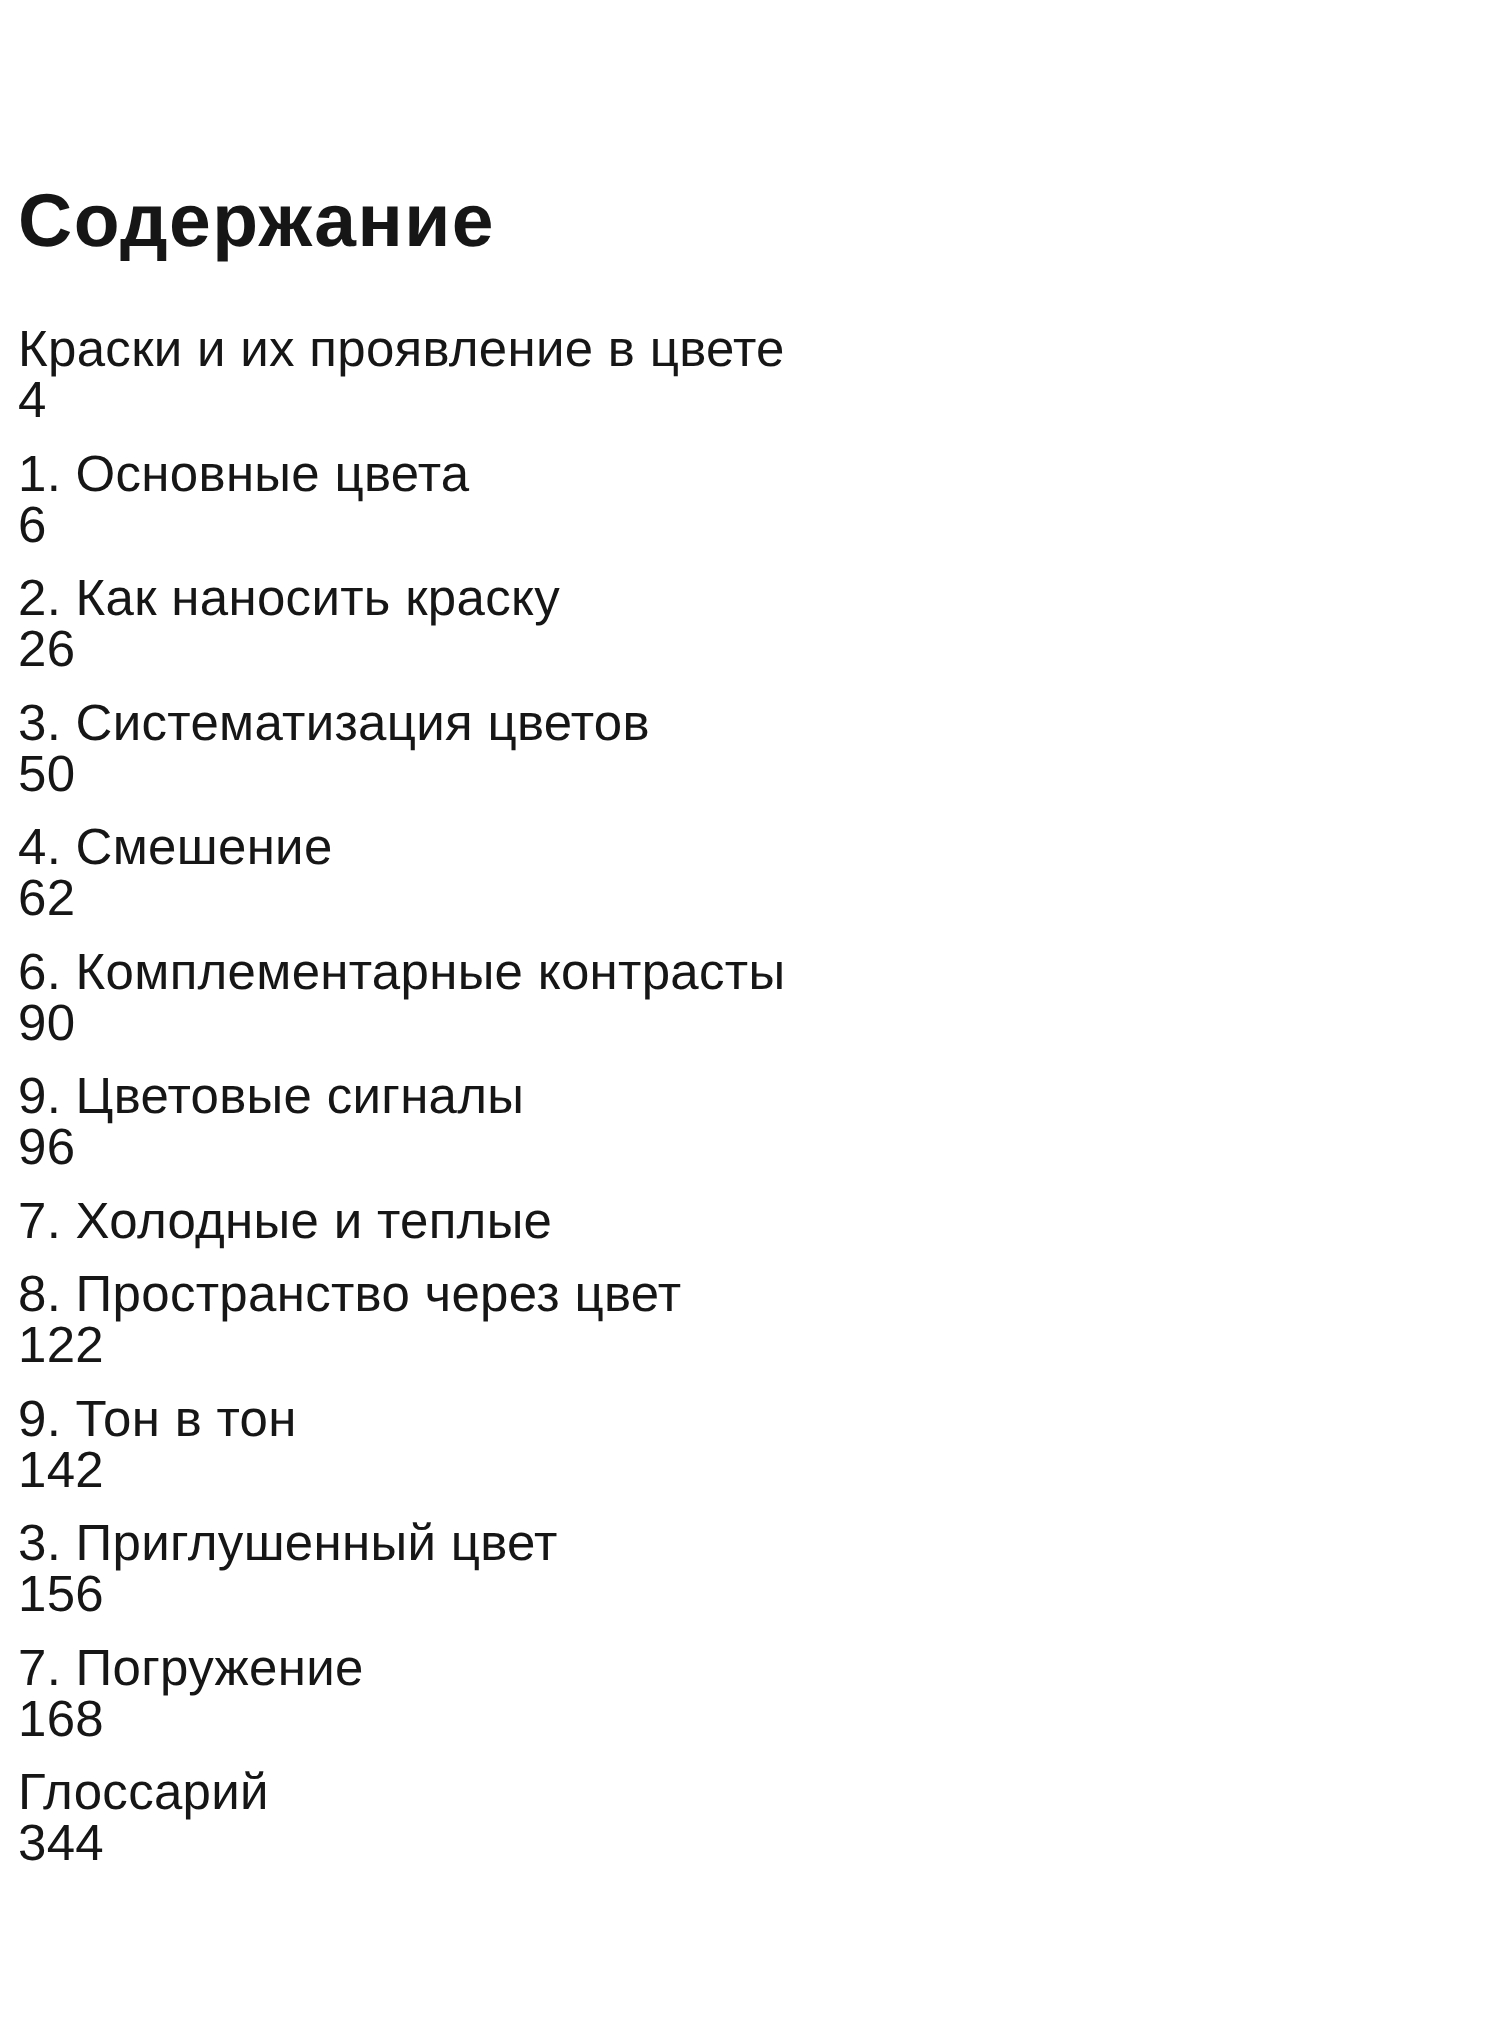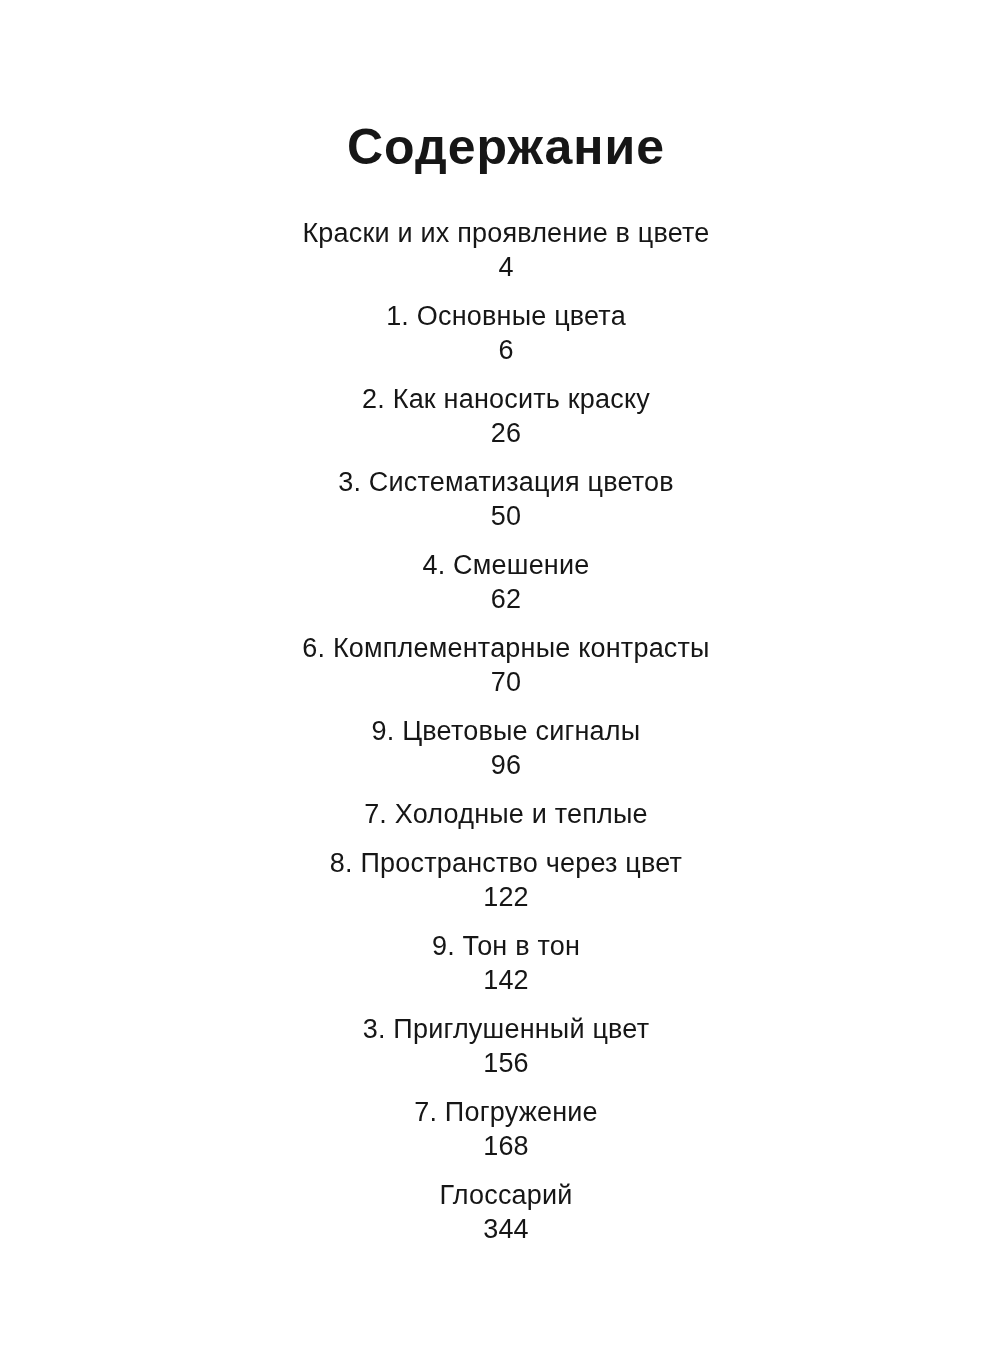--- a/index.html
+++ b/index.html
@@ -13,36 +13,36 @@
     font-family: "Liberation Sans", sans-serif;
     color: #161616;
     overflow: hidden;
   }
   .page {
     width: 1000px;
     height: 1355px;
     box-sizing: border-box;
     padding-top: 116px;
     padding-left: 12px; 
-    text-align: center;
+    text-align: left;
   }
   .toc-title {
     font-size: 50px;
     line-height: 62px;
     font-weight: 700;
     letter-spacing: 1px;
     margin: 0 0 38px 0;
   }
   .toc-entries {
     margin: 0;
     padding: 0;
     list-style: none;
   }
   .toc-entry {
-    font-size: 27px;
+    font-size: 34px;
     line-height: 34px;
     margin-bottom: 15px;
     letter-spacing: 0.2px;
   }
   .toc-entry-label,
   .toc-entry-page {
     display: block;
   }
 </style>
 </head>
@@ -67,21 +67,21 @@
     <li class="toc-entry">
       <span class="toc-entry-label">3. Систематизация цветов</span>
       <span class="toc-entry-page">50</span>
     </li>
     <li class="toc-entry">
       <span class="toc-entry-label">4. Смешение</span>
       <span class="toc-entry-page">62</span>
     </li>
     <li class="toc-entry">
       <span class="toc-entry-label">6. Комплементарные контрасты</span>
-      <span class="toc-entry-page">70</span>
+      <span class="toc-entry-page">90</span>
     </li>
     <li class="toc-entry">
       <span class="toc-entry-label">9. Цветовые сигналы</span>
       <span class="toc-entry-page">96</span>
     </li>
     <li class="toc-entry">
       <span class="toc-entry-label">7. Холодные и теплые</span>
     </li>
     <li class="toc-entry">
       <span class="toc-entry-label">8. Пространство через цвет</span>

